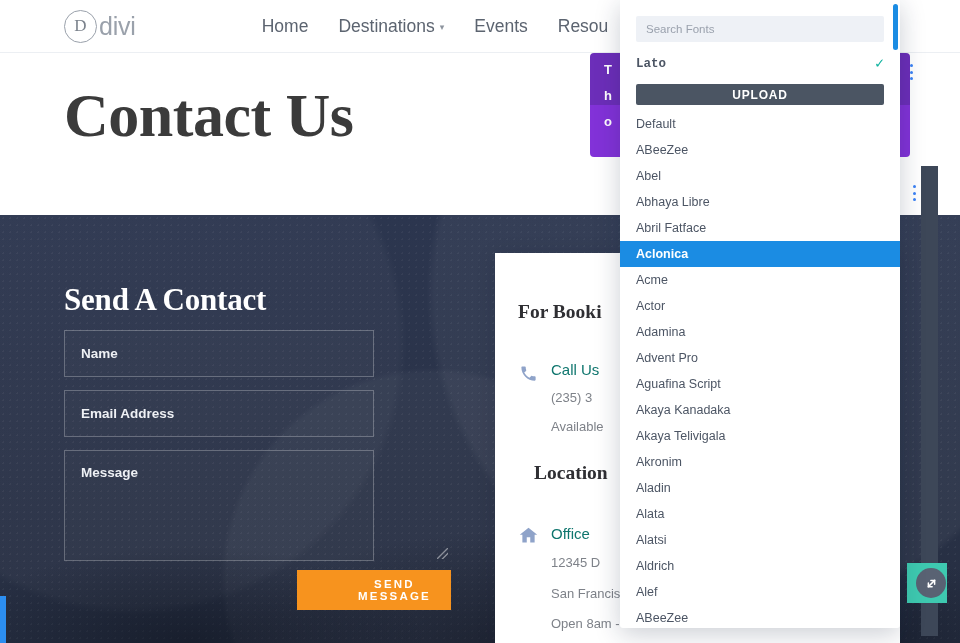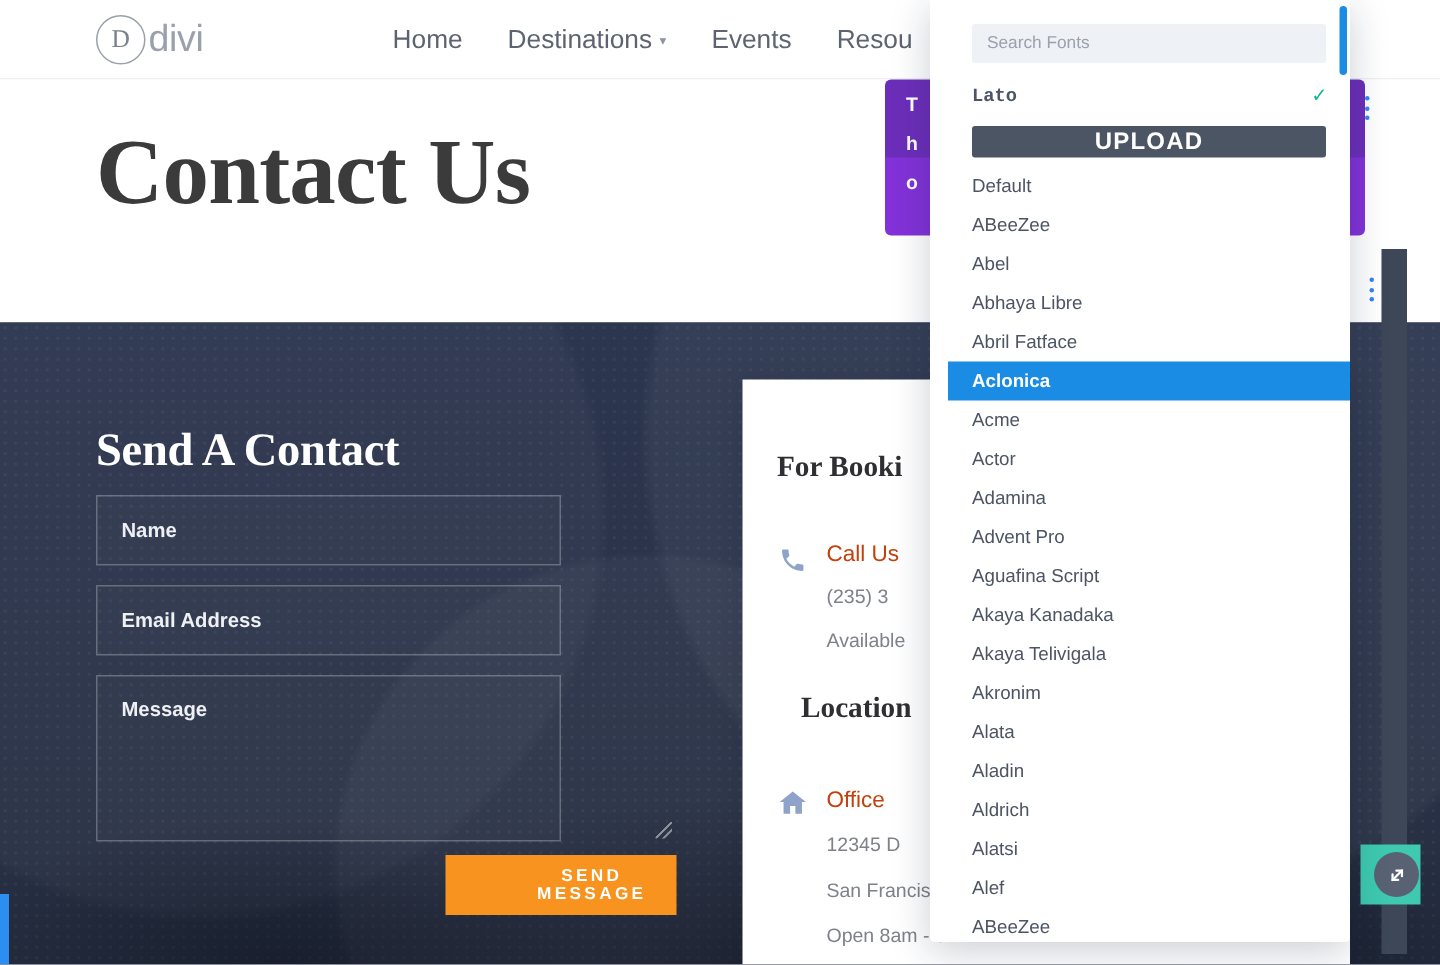--- a/index.html
+++ b/index.html
@@ -113,21 +113,21 @@
     font-family:"Liberation Serif", serif; font-weight:700;
     font-size:19.5px; color:#2f2f33;
   }
   #h-booking  { top:48px; }
   #h-location { top:209px;margin-left:16px; }
   .row-icon {
     position:absolute; left:21px; width:24px; height:24px;
     color:#8fa3c9; display:flex; align-items:center; justify-content:center;
   }
   .row-lbl {
-    position:absolute; left:56px; font-size:15px; color:#c2410c;
+    position:absolute; left:56px; font-size:15px; color:#0f766e;
   }
   .row-sub {
     position:absolute; left:56px; font-size:13px; color:#7e8289;
   }
   #i-phone { top:108px; }  #l-call  { top:108px; }
   #s-num   { top:137px; }  #s-avail { top:166px; }
   #i-home  { top:270px; }  #l-off   { top:272px; }
   #s-addr  { top:302px; }  #s-city  { top:333px; }  #s-hours { top:363px; }
 
   
@@ -179,40 +179,40 @@
   }
   .blue-left-edge {
     position:absolute; left:0px; top:596px; width:6px; height:47px; background:#2c8ef0;
   }
 
   
   .font-dd {
     position:absolute; left:620px; top:0px; width:280px; height:628px;
     background:#ffffff; border-radius:0 0 3px 3px;
     box-shadow:0 6px 26px rgba(20,30,60,.22);
-    overflow:hidden; z-index:40;padding-left:12px;
+    overflow:hidden; z-index:40;
   }
   .dd-search-wrap { padding:16px 16px 0 16px; }
   .dd-search {
     width:100%; height:26px; background:#eef1f6; border:none; border-radius:2px;
     padding:0 10px; font-size:11.5px; color:#8b939f; outline:none;
     font-family:"Liberation Sans", sans-serif;
   }
   .dd-search::placeholder { color:#9aa1ad; opacity:1; }
 
   .dd-selected {
     position:relative; margin:10px 16px 0 16px; height:24px;
     display:flex; align-items:center; justify-content:space-between;font-family:Liberation Mono, monospace;
   }
   .dd-selected span.name { font-size:12.5px; color:#4c5564; font-weight:600; }
   .dd-check { color:#11b3a0; font-size:15px; line-height:1; font-weight:700; }
 
   .dd-upload {
     margin:8px 16px 0 16px; height:21px; background:#4b5563; border-radius:2px;
-    color:#fff; font-size:16px; font-weight:700; letter-spacing:.8px;
+    color:#fff; font-size:12px; font-weight:700; letter-spacing:.8px;
     display:flex; align-items:center; justify-content:center; cursor:pointer;
   }
 
   .dd-list { margin-top:6px; }
   .dd-item {
     height:26px; line-height:26px; padding:0 16px;
     font-size:12.5px; color:#4c5564; cursor:pointer; white-space:nowrap;
   }
   .dd-item.sel { background:#1b8ce3; color:#ffffff; font-weight:700; }
 
@@ -343,22 +343,22 @@
       <div class="dd-item">Abril Fatface</div>
       <div class="dd-item sel">Aclonica</div>
       <div class="dd-item">Acme</div>
       <div class="dd-item">Actor</div>
       <div class="dd-item">Adamina</div>
       <div class="dd-item">Advent Pro</div>
       <div class="dd-item">Aguafina Script</div>
       <div class="dd-item">Akaya Kanadaka</div>
       <div class="dd-item">Akaya Telivigala</div>
       <div class="dd-item">Akronim</div>
+      <div class="dd-item">Aladin</div>
       <div class="dd-item">Alata</div>
-      <div class="dd-item">Aladin</div>
+      <div class="dd-item">Alatsi</div>
       <div class="dd-item">Aldrich</div>
-      <div class="dd-item">Alatsi</div>
       <div class="dd-item">Alef</div>
       <div class="dd-item">ABeeZee</div>
     </div>
 
   <div class="dd-scrollbar"></div>
 </div>
 
 </body></html>

